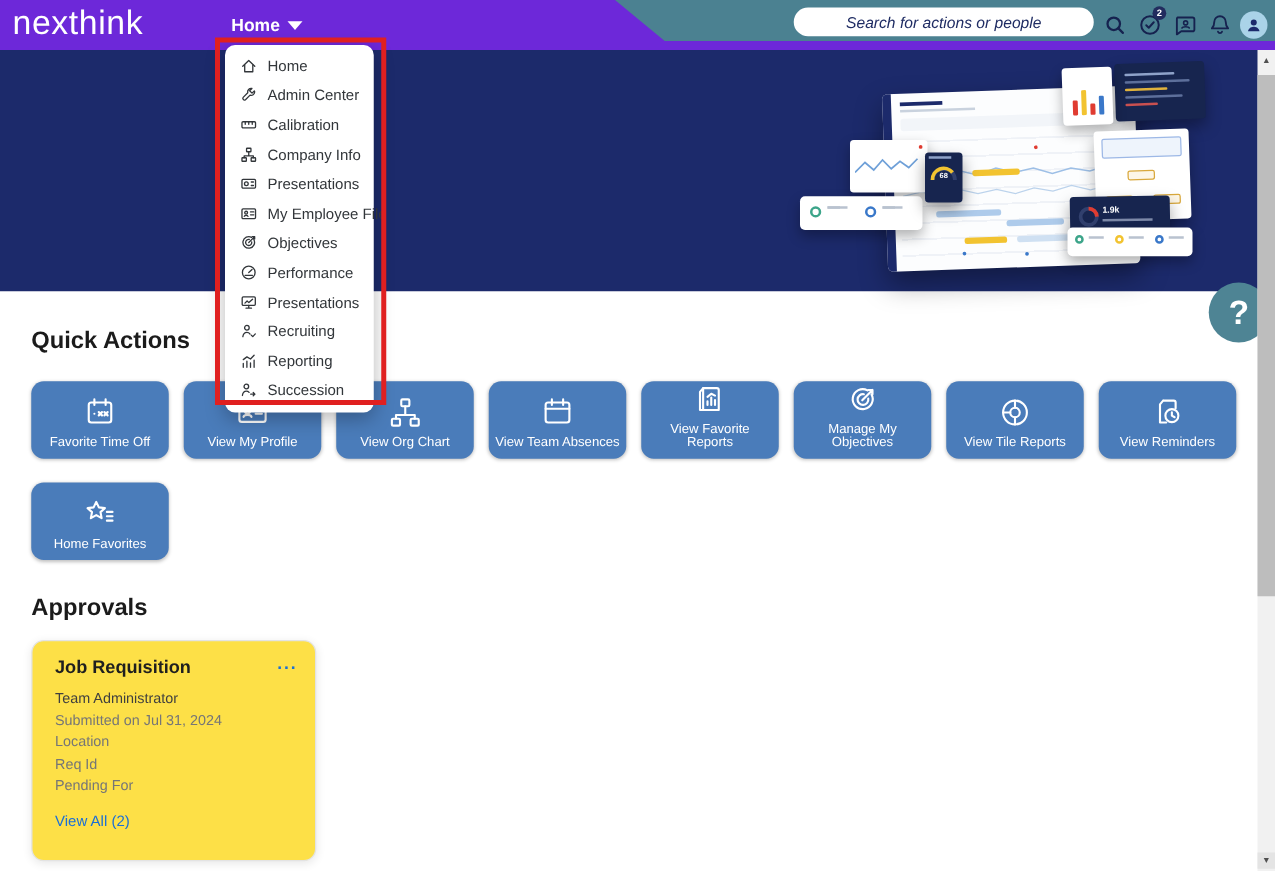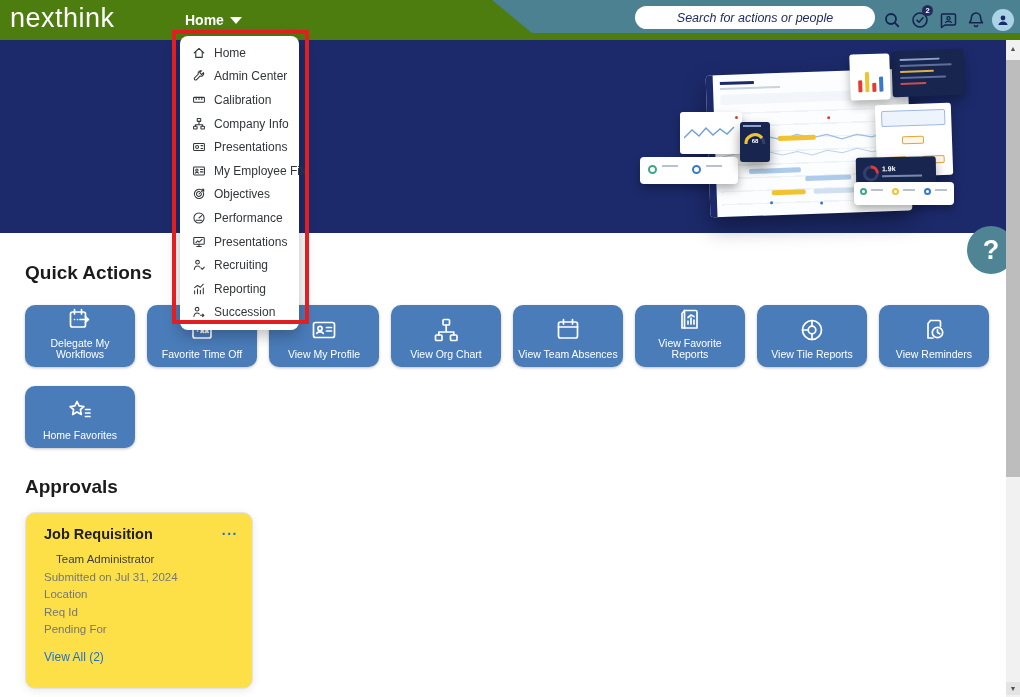--- a/index.html
+++ b/index.html
@@ -1,21 +1,21 @@
 <!DOCTYPE html>
 <html><head>
 <meta charset="utf-8">
 <style>
   * { margin:0; padding:0; box-sizing:border-box; }
   html,body { width:1020px; height:697px; }
   body { font-family:"Liberation Sans", sans-serif; background:#fff; overflow:hidden; }
   .stage { position:relative; width:1020px; height:697px; background:#fff; overflow:hidden; }
 
   
-  .topbar { position:absolute; top:0; left:0; width:1020px; height:40px; background:#4d7c0f; z-index:20; }
+  .topbar { position:absolute; top:0; left:0; width:1020px; height:40px; background:#6d28d9; z-index:20; }
   .logo { position:absolute; left:10px; top:3px; color:#fff; font-size:27px; font-weight:500; letter-spacing:.5px; }
   .nav-trigger { position:absolute; left:185px; top:12px; color:#fff; font-size:14px; font-weight:700; display:flex; align-items:center; gap:6px; cursor:pointer; }
   .caret-down { width:0; height:0; border-left:6px solid transparent; border-right:6px solid transparent; border-top:7px solid #fff; }
   .teal-shape { position:absolute; right:0; top:0; width:540px; height:33px; background:#4b8191; clip-path:polygon(12px 0, 540px 0, 540px 33px, 52px 33px); }
   .search-input { position:absolute; left:635px; top:6px; width:240px; height:23px; border:none; border-radius:12px; background:#fff; font-family:"Liberation Sans",sans-serif; font-size:12.5px; text-align:center; color:#1f2c63; outline:none; }
   .search-input::placeholder { font-style:italic; color:#1f2c63; opacity:1; }
   .tb-icon { position:absolute; top:10px; width:20px; height:20px; cursor:pointer; }
   .tb-icon svg { width:20px; height:20px; display:block; }
   .badge { position:absolute; left:12px; top:-5px; width:11px; height:11px; border-radius:50%; background:#222c5e; color:#fff; font-size:7.5px; font-weight:700; display:flex; align-items:center; justify-content:center; }
   .avatar { position:absolute; left:992px; top:9px; width:22px; height:22px; border-radius:50%; background:#aad3e8; display:flex; align-items:center; justify-content:center; cursor:pointer; }
@@ -70,21 +70,21 @@
   .tile svg { width:28px; height:28px; stroke:#fff; fill:none; stroke-width:1.7; stroke-linecap:round; stroke-linejoin:round; }
   .tile-label { font-size:10.5px; font-weight:500; text-align:center; line-height:11px; padding:0 4px; }
 
   
   .appr-card { position:absolute; left:25px; top:512px; width:228px; height:177px; background:#fde047; border:1px solid #e3e3e3; border-radius:10px; box-shadow:0 2px 8px rgba(0,0,0,.09); padding:13px 14px 0 18px; z-index:2; }
   .appr-head { display:flex; justify-content:space-between; align-items:flex-start; }
   .appr-title { font-size:14.5px; font-weight:700; color:#1f1f1f; }
   .appr-dots { color:#1a6fd6; font-weight:700; font-size:14px; letter-spacing:1.5px; line-height:8px; cursor:pointer; }
   .appr-lines { margin-top:9px; }
   .appr-line { font-size:11.5px; color:#767676; line-height:17.6px; }
-  .appr-line:first-child { color:#3f3f3f;margin-left:12px; }
+  .appr-line:first-child { color:#3f3f3f; }
   .view-all { margin-top:11px; font-size:12px; color:#1a6fd6; cursor:pointer; display:inline-block; }
 
   
   .scrollbar { position:absolute; right:0; top:40px; width:14px; height:657px; background:#f1f1f1; z-index:50; }
   .sb-arrow { position:absolute; left:0; width:14px; height:13px; display:flex; align-items:center; justify-content:center; font-size:7px; color:#505050; cursor:pointer; }
   .sb-up { top:2px; }
   .sb-down { bottom:2px; background:#e4e4e4; }
   .sb-thumb { position:absolute; left:0; top:20px; width:14px; height:417px; background:#bdbdbd; cursor:pointer; }
 </style>
 </head>
@@ -227,31 +227,20 @@
           <path d="M2.4 12 c.6-3 3.2-3.6 4.6-3.6 s4 .6 4.6 3.6z" fill="#1c2a6b"></path>
         </svg>
     </div>
   </div>
 
   <div class="section-title" style="top:262px;">Quick Actions</div>
   <div class="tiles">
     <div class="tile">
       <span class="ti">
           <svg viewBox="0 0 28 28">
-            <rect x="4.5" y="6" width="15" height="15" rx="2"></rect>
-            <path d="M8.5 3.5 V8 M15.5 3.5 V8"></path>
-            <path d="M8.5 13.5 h.01 M11.5 13.5 h.01"></path>
-            <path d="M14 13.5 h8.5 m0 0 l-3.2 -3 m3.2 3 l-3.2 3"></path>
-          </svg>
-        </span>
-      <span class="tile-label">Delegate My Workflows</span>
-    </div>
-    <div class="tile">
-      <span class="ti">
-          <svg viewBox="0 0 28 28">
             <rect x="5" y="6" width="18" height="16" rx="2"></rect>
             <path d="M9.5 3.5 V8 M18.5 3.5 V8"></path>
             <path d="M9.5 15 h.01"></path>
             <path d="M13 13.7 l2.6 2.6 m0 -2.6 l-2.6 2.6 M17.5 13.7 l2.6 2.6 m0 -2.6 l-2.6 2.6"></path>
           </svg>
         </span>
       <span class="tile-label">Favorite Time Off</span>
     </div>
     <div class="tile">
       <span class="ti">
@@ -287,20 +276,30 @@
     <div class="tile">
       <span class="ti">
           <svg viewBox="0 0 28 28">
             <path d="M8.5 4.5 h11 a1.5 1.5 0 0 1 1.5 1.5 v16 h-12.5 z"></path>
             <path d="M8.5 4.5 L6 7.5 v14.5 h2.5"></path>
             <path d="M12 18 v-3 M15 18 v-6 M18 18 v-4"></path>
             <path d="M12 11.5 l3-2.5 3 1.5"></path>
           </svg>
         </span>
       <span class="tile-label">View Favorite Reports</span>
+    </div>
+    <div class="tile">
+      <span class="ti">
+          <svg viewBox="0 0 28 28">
+            <path d="M21.2 9.5 A8 8 0 1 1 18 6.3"></path>
+            <path d="M18.6 12.9 a4.3 4.3 0 1 1 -3.5 -3.5"></path>
+            <path d="M13.8 14.2 L22 6 m0 0 h-3.4 M22 6 v3.4"></path>
+          </svg>
+        </span>
+      <span class="tile-label">Manage My Objectives</span>
     </div>
     <div class="tile">
       <span class="ti">
           <svg viewBox="0 0 28 28">
             <circle cx="14" cy="14" r="9.5"></circle>
             <circle cx="14" cy="14" r="3.8"></circle>
             <path d="M14 4.5 v5.7 M4.5 14 h5.7 M14 23.5 v-5.7"></path>
           </svg>
         </span>
       <span class="tile-label">View Tile Reports</span>

